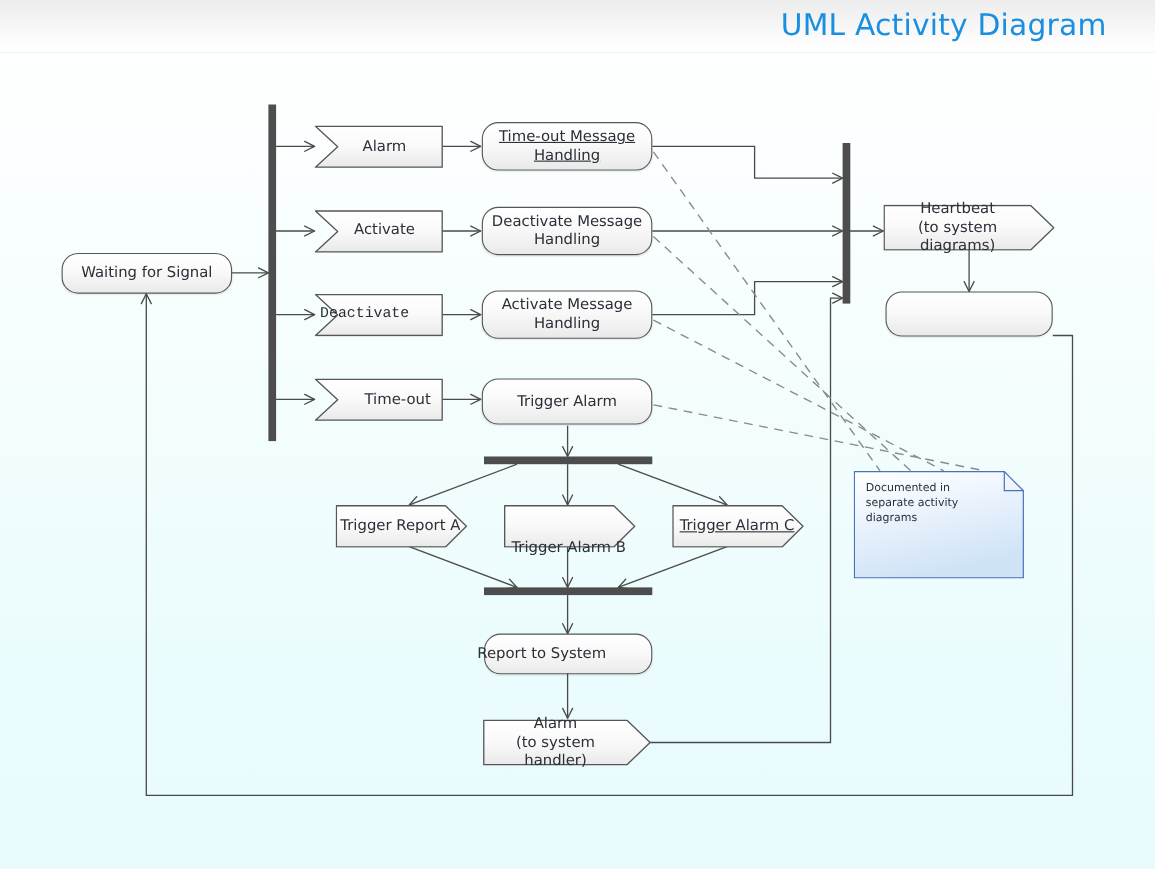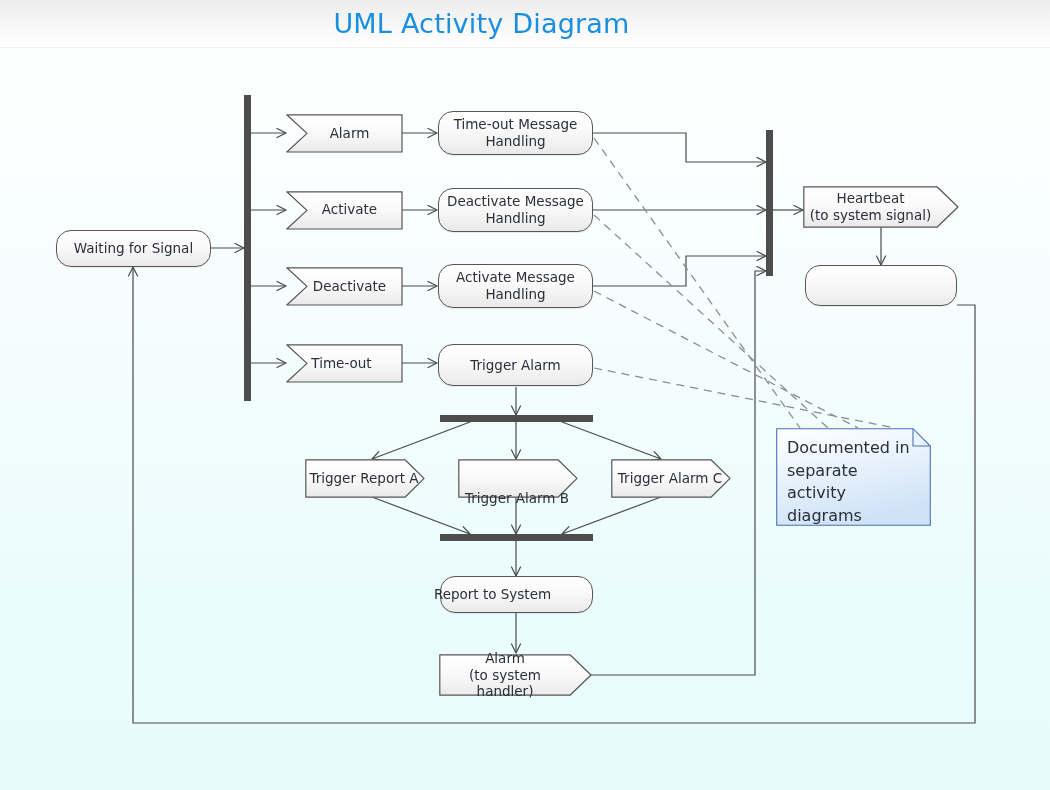--- a/index.html
+++ b/index.html
@@ -27,25 +27,26 @@
     width: 1050px;
     height: 47px;
     background: linear-gradient(to bottom, #ececec 0%, #f3f3f3 35%, #fbfbfb 72%, #ffffff 100%);
     border-bottom: 1px solid #f2f2f2;
   }
   #title-text {
     position: absolute;
     left: 0; top: 0;
     width: 963px;
     line-height: 47px;
-    text-align: center;
+    text-align: right;
     font-size: 27px;
     color: #1a8fe0;
     font-family: "DejaVu Sans", "Liberation Sans", sans-serif;
     letter-spacing: 0.2px;
+    padding-left: 43px;
   }
   #canvas {
     position: absolute;
     left: 0; top: 47px;
     width: 1050px;
     height: 743px;
   }
   svg#wires {
     position: absolute;
     left: 0; top: 0;
@@ -89,21 +90,21 @@
     position: absolute;
     background: #4d4d4d;
   }
 
   
   .note {
     position: absolute;
   }
   .note-text {
     position: absolute;
-    font-size: 16px;
+    font-size: 10px;
     color: #2a2f38;
     line-height: 1.42;
     white-space: pre-line;
     text-align: left;
     pointer-events: none;
   }
 </style>
 </head>
 <body>
 
@@ -201,31 +202,31 @@
         <path d="M0.8,0.8 L116,0.8 L116,38 L0.8,38 L21,19.4 Z" fill="url(#gR1)" stroke="#565656" stroke-width="1.2" stroke-linejoin="round"></path>
       </svg>
     </div>
     <div class="nodetext" style="left:296px; top:144px; width:107px; height:36px;">Activate</div>
 
     <div class="shapewrap" style="left:286px; top:220px;">
       <svg width="117" height="39" viewBox="0 0 117 39">
         <path d="M0.8,0.8 L116,0.8 L116,38 L0.8,38 L21,19.4 Z" fill="url(#gR1)" stroke="#565656" stroke-width="1.2" stroke-linejoin="round"></path>
       </svg>
     </div>
-    <div class="nodetext" style="left:296px; top:220px; width:107px; height:39px;">Deactivate</div>
+    <div class="nodetext" style="left:278px; top:220px; width:107px; height:39px;font-family:Liberation Mono, monospace;">Deactivate</div>
 
     <div class="shapewrap" style="left:286px; top:297px;">
       <svg width="117" height="39" viewBox="0 0 117 39">
         <path d="M0.8,0.8 L116,0.8 L116,38 L0.8,38 L21,19.4 Z" fill="url(#gR1)" stroke="#565656" stroke-width="1.2" stroke-linejoin="round"></path>
       </svg>
     </div>
-    <div class="nodetext" style="left:288px; top:297px; width:107px; height:39px;">Time-out</div>
+    <div class="nodetext" style="left:308px; top:297px; width:107px; height:39px;">Time-out</div>
 
     <div class="action" style="left:438px; top:64px; width:155px; height:44px;"></div>
-    <div class="nodetext" style="left:438px; top:64px; width:155px; height:44px;">Time-out Message
+    <div class="nodetext" style="left:438px; top:64px; width:155px; height:44px;text-decoration:underline;">Time-out Message
 Handling</div>
 
     <div class="action" style="left:438px; top:141px; width:155px; height:44px;"></div>
     <div class="nodetext" style="left:438px; top:141px; width:155px; height:44px;">Deactivate Message
 Handling</div>
 
     <div class="action" style="left:438px; top:217px; width:155px; height:44px;"></div>
     <div class="nodetext" style="left:438px; top:217px; width:155px; height:44px;border-radius:17px;">Activate Message
 Handling</div>
 
@@ -239,21 +240,21 @@
           <stop offset="0" stop-color="#ffffff"></stop>
               <stop offset="0.45" stop-color="#fafafa"></stop>
           <stop offset="0.8" stop-color="#f0f0f0"></stop>
               <stop offset="1" stop-color="#e9e9e9"></stop>
         </linearGradient>
           </defs>
         <path d="M0.8,0.8 L134,0.8 L155,21 L134,41.2 L0.8,41.2 Z" fill="url(#gS1)" stroke="#565656" stroke-width="1.2" stroke-linejoin="round"></path>
       </svg>
     </div>
     <div class="nodetext" style="left:803px; top:139px; width:135px; height:42px;">Heartbeat
-(to system signal)</div>
+(to system diagrams)</div>
 
     <div class="action" style="left:805px; top:218px; width:152px; height:41px;"></div>
 
     <div class="shapewrap" style="left:305px; top:412px;">
       <svg width="120" height="39" viewBox="0 0 120 39">
         <path d="M0.8,0.8 L100,0.8 L119,19.4 L100,38.2 L0.8,38.2 Z" fill="url(#gS1)" stroke="#565656" stroke-width="1.2" stroke-linejoin="round"></path>
       </svg>
     </div>
     <div class="nodetext" style="left:305px; top:412px; width:118px; height:39px;">Trigger Report A</div>
 
@@ -262,21 +263,21 @@
         <path d="M0.8,0.8 L100,0.8 L119,19.4 L100,38.2 L0.8,38.2 Z" fill="url(#gS1)" stroke="#565656" stroke-width="1.2" stroke-linejoin="round"></path>
       </svg>
     </div>
     <div class="nodetext" style="left:458px; top:432px; width:118px; height:39px;">Trigger Alarm B</div>
 
     <div class="shapewrap" style="left:611px; top:412px;">
       <svg width="120" height="39" viewBox="0 0 120 39">
         <path d="M0.8,0.8 L100,0.8 L119,19.4 L100,38.2 L0.8,38.2 Z" fill="url(#gS1)" stroke="#565656" stroke-width="1.2" stroke-linejoin="round"></path>
       </svg>
     </div>
-    <div class="nodetext" style="left:611px; top:412px; width:118px; height:39px;">Trigger Alarm C</div>
+    <div class="nodetext" style="left:611px; top:412px; width:118px; height:39px;text-decoration:underline;">Trigger Alarm C</div>
 
     <div class="action" style="left:440px; top:529px; width:153px; height:37px;"></div>
     <div class="nodetext" style="left:416px; top:529px; width:153px; height:37px;">Report to System</div>
 
     <div class="shapewrap" style="left:439px; top:607px;">
       <svg width="153" height="42" viewBox="0 0 153 42">
         <path d="M0.8,0.8 L131,0.8 L152,21 L131,41.2 L0.8,41.2 Z" fill="url(#gS1)" stroke="#565656" stroke-width="1.2" stroke-linejoin="round"></path>
       </svg>
     </div>
     <div class="nodetext" style="left:439px; top:607px; width:132px; height:42px;">Alarm

